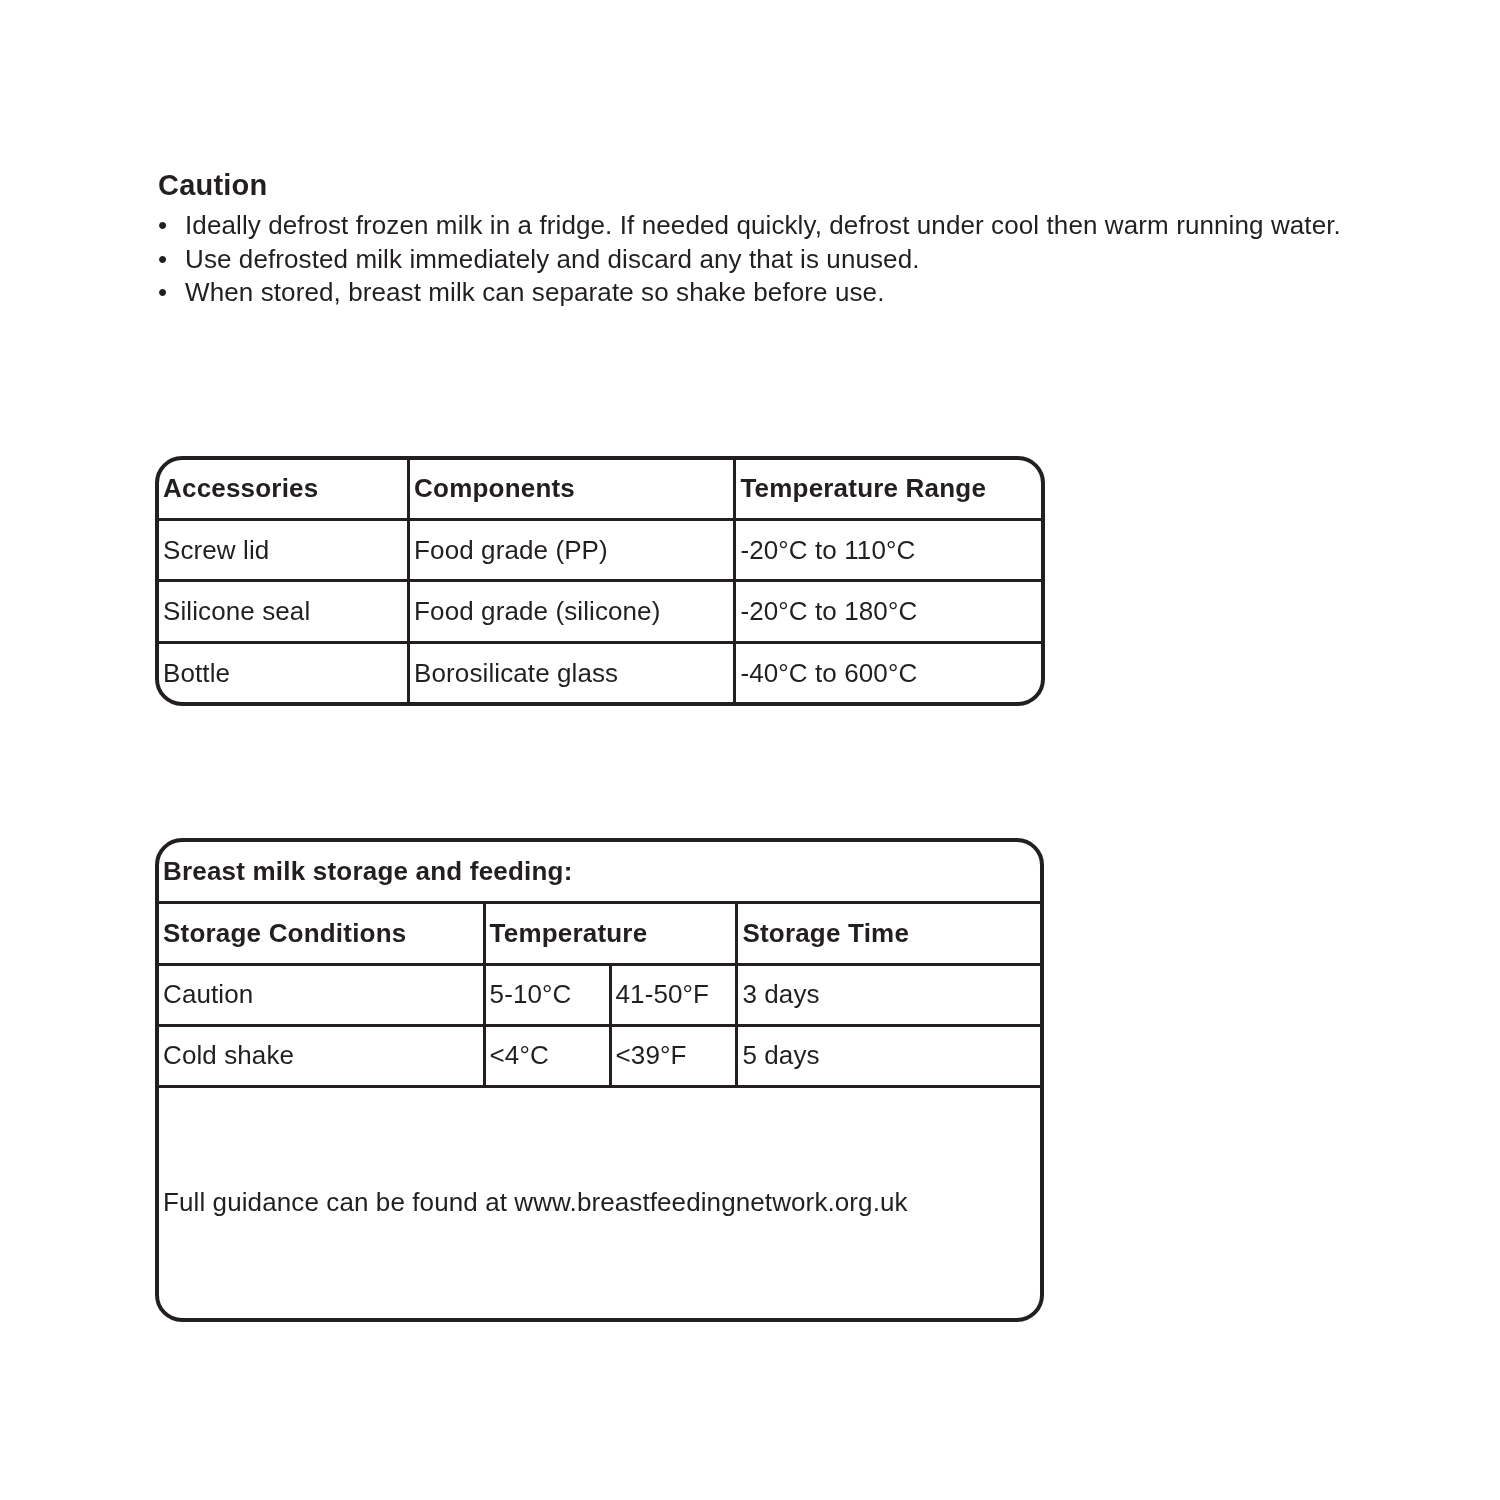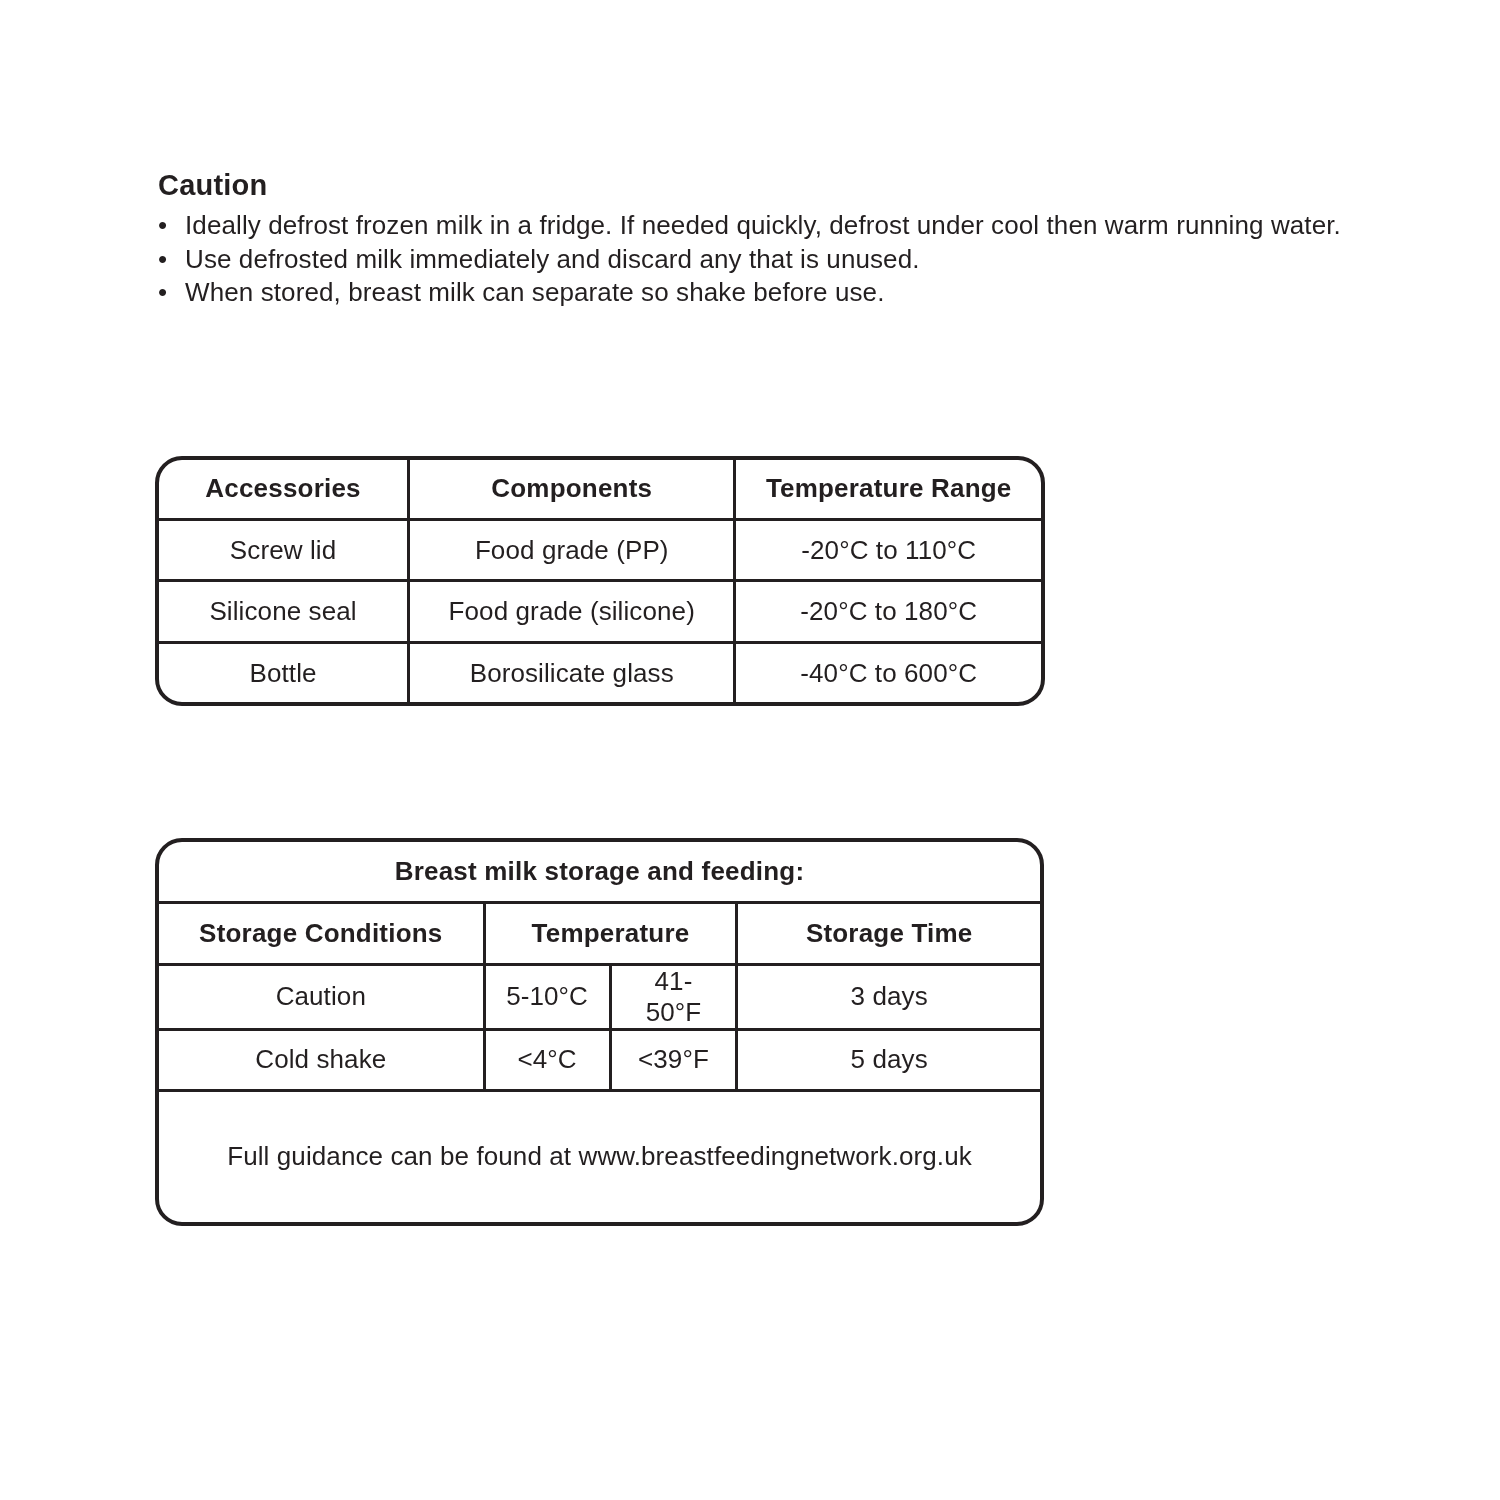--- a/index.html
+++ b/index.html
@@ -47,35 +47,34 @@
   }
 
   
   .tbl-wrap {
     position: absolute;
     border: 4px solid var(--ink);
     border-radius: 27px;
     background: var(--paper);
   }
   .tbl1 { left: 155px; top: 456px; width: 890px; height: 250px; }
-  .tbl2 { left: 155px; top: 838px; width: 889px; height: 388px; }
+  .tbl2 { left: 155px; top: 838px; width: 889px; height: 484px; }
 
   table {
     border-collapse: collapse;
     width: 100%;
     height: 100%;
     table-layout: fixed;
   }
   td {
     border: 3px solid var(--ink);
-    text-align: center;
     vertical-align: middle;
     font-size: 26px;
     letter-spacing: 0.1px;
-    padding: 0 16px;
+    padding: 0 4px;
     overflow: hidden;
   }
   tr:first-child > td { border-top: none; }
   tr:last-child  > td { border-bottom: none; }
   td:first-child { border-left: none; }
   td:last-child  { border-right: none; }
   .hdr td, .title-row td { font-weight: bold; letter-spacing: 0.2px; }
 
   .t2-title  { height: 60px; }
   .t2-hdr    { height: 62px; }

